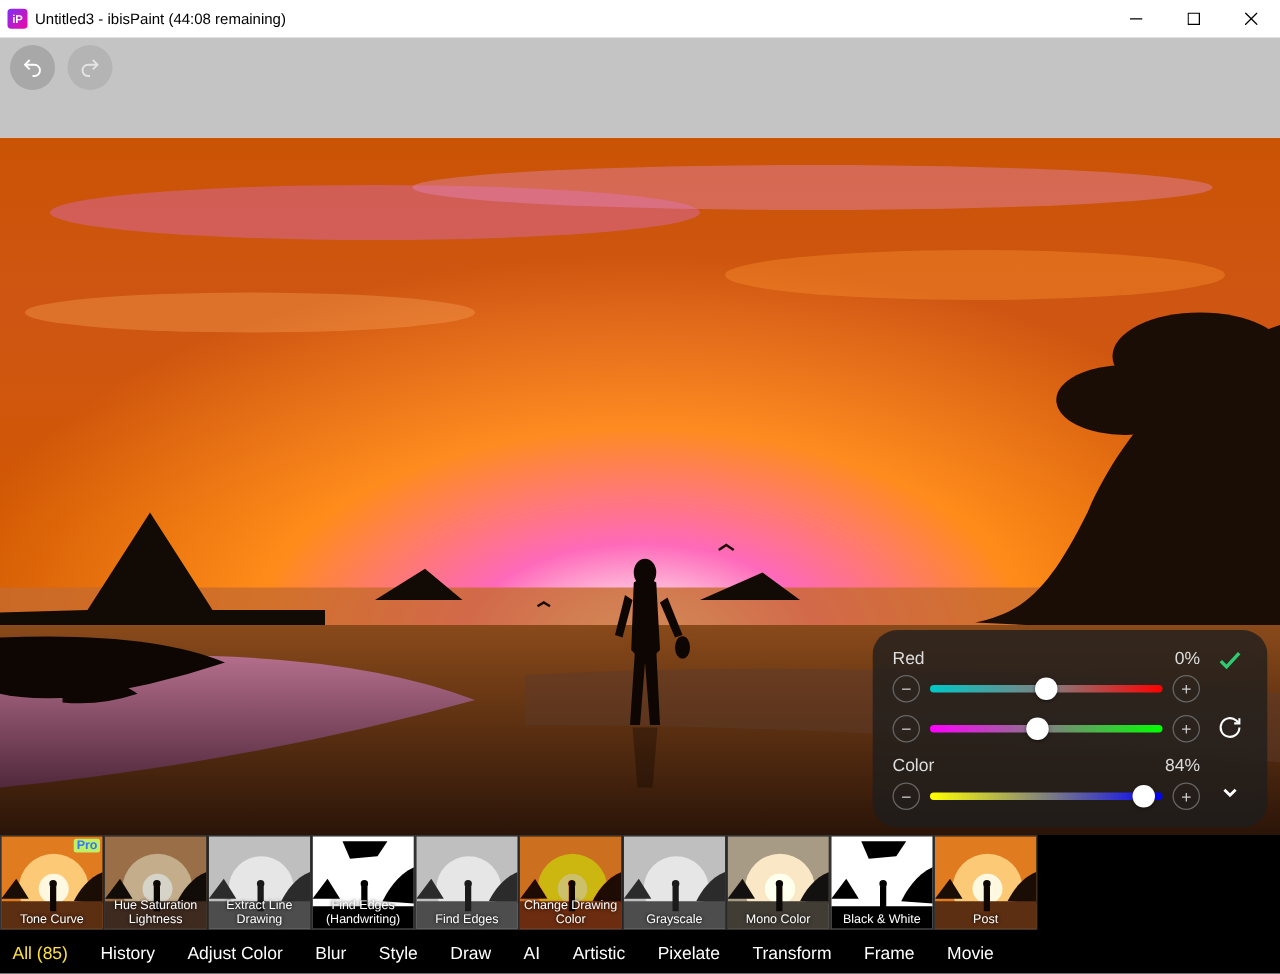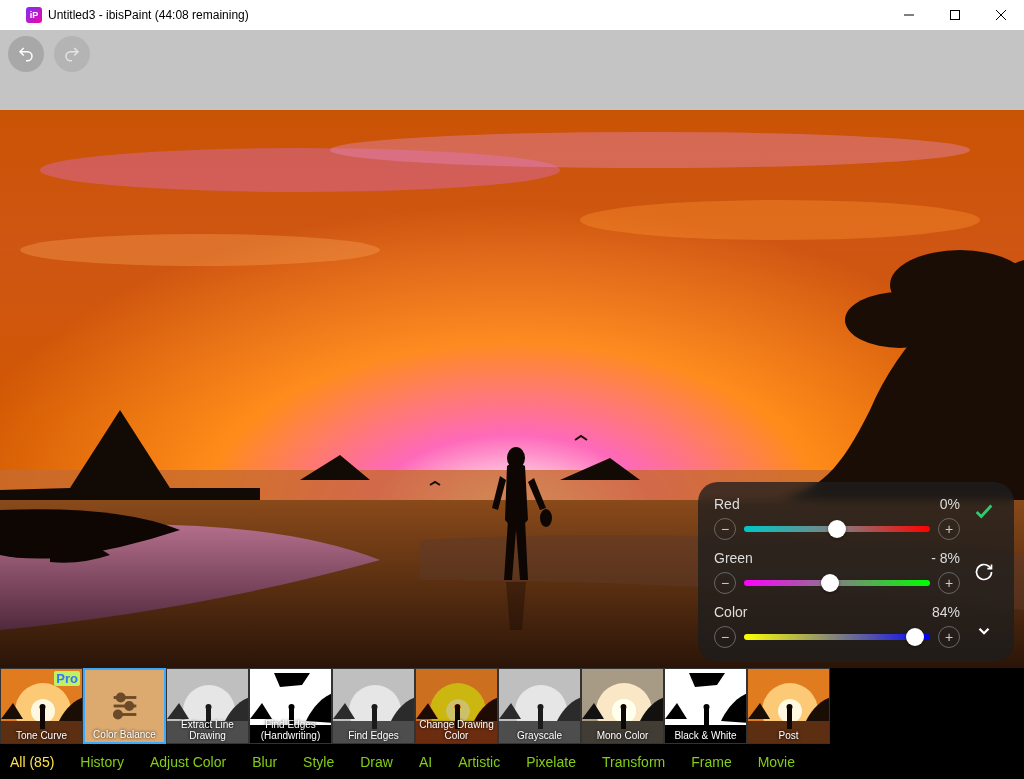--- a/index.html
+++ b/index.html
@@ -1,18 +1,18 @@
 <!DOCTYPE html>
 <html><head>
 <meta charset="utf-8">
 <style>
 * { margin: 0; padding: 0; box-sizing: border-box; font-family: "Segoe UI", Arial, sans-serif; }
 html, body { width: 1024px; height: 779px; overflow: hidden; background: #fff; }
 
-.titlebar { height: 30px; background: #fff; display: flex; align-items: center; padding-left: 6px; font-size: 12px; color: #000; margin-left: 20px; }
+.titlebar { height: 30px; background: #fff; display: flex; align-items: center; padding-left: 6px; font-size: 12px; color: #000; }
 .titlebar .app-icon { width: 16px; height: 16px; background: linear-gradient(135deg,#7b2ff7,#f107a3); border-radius: 3px; margin-right: 6px; display:flex;align-items:center;justify-content:center;color:#fff;font-size:9px;font-weight:bold;}
 .titlebar .caption-buttons { margin-left: auto; display: flex; }
 .titlebar .caption-buttons div { width: 46px; height: 30px; display:flex; align-items:center; justify-content:center; color:#000; font-size:13px; }
 
 .toolbar { height: 80px; background: #c4c4c4; display:flex; align-items:flex-start; padding: 6px 8px; gap: 10px; }
 .tool-btn { width: 36px; height: 36px; border-radius: 50%; background: #a8a8a8; display:flex; align-items:center;justify-content:center; color:#fff; }
 
 .canvas-area { position: relative; height: 558px; overflow:hidden; }
 .canvas-area svg.scene { width:100%; height:100%; display:block; }
 
@@ -29,26 +29,26 @@
 .track { flex:1; height:6px; border-radius:3px; position:relative; }
 .thumb { position:absolute; top:50%; width:18px; height:18px; background:#fff; border-radius:50%; transform:translate(-50%,-50%); box-shadow:0 1px 3px rgba(0,0,0,0.5); }
 .panel-side { position:absolute; right:10px; top:0; bottom:0; width:40px; display:flex; flex-direction:column; justify-content:space-around; align-items:center; }
 .panel-side .side-btn { color:#fff; font-size:20px; }
 .side-check { color:#2ecc71; }
 
 .thumb-strip { height: 76px; background:#000; display:flex; overflow:hidden; }
 .fthumb { position:relative; width:83px; height:76px; flex:0 0 auto; border:1px solid #333; display:flex; align-items:flex-end; justify-content:center; }
 .fthumb.selected { border:2px solid #3da9fc; }
 .fthumb .tlabel { position:absolute; bottom:2px; left:0; right:0; text-align:center; color:#fff; font-size:10px; line-height:1.1; text-shadow:0 0 3px #000; padding:0 2px; }
-.fthumb .pro-badge { position:absolute; top:2px; right:2px; background:#bef264; color:#3478f6; font-size:13px; font-weight:bold; padding:0 2px; border-radius:2px; }
+.fthumb .pro-badge { position:absolute; top:2px; right:2px; background:#bef264; color:#3478f6; font-size:10px; font-weight:bold; padding:0 2px; border-radius:2px; }
 .fthumb svg.mini { position:absolute; inset:0; width:100%; height:100%; }
 .fthumb .overlay-icon { position:absolute; inset:0; display:flex; align-items:center; justify-content:center; }
 
 .cat-bar { height:35px; background:#000; display:flex; align-items:center; padding:0 10px; gap:26px; color:#fff; font-size:14px; overflow:hidden; white-space:nowrap;}
-.cat-bar .cat { color:#84cc16; }
+.cat-bar .cat { color:#ffffff; }
 .cat-bar .cat.active { color:#fde047; }
 </style>
 </head>
 <body>
 
 <div class="titlebar">
   <div class="app-icon">iP</div>
   <span>Untitled3 - ibisPaint (44:08 remaining)</span>
   <div class="caption-buttons">
     <div>
@@ -160,24 +160,20 @@
     </div>
     <div class="slider-ctrl">
       <div class="step-btn">−</div>
       <div class="track" style="background:linear-gradient(90deg,#00c8c8,#808080,#ff0000)">
         <div class="thumb" style="left:50%"></div>
       </div>
       <div class="step-btn">+</div>
     </div>
         </div>
         <div class="slider-row">
-    <div class="slider-head">
-      <span>Green</span>
-      <span>- 8%</span>
-    </div>
     <div class="slider-ctrl">
       <div class="step-btn">−</div>
       <div class="track" style="background:linear-gradient(90deg,#ff00ff,#808080,#00ff00)">
         <div class="thumb" style="left:46%"></div>
       </div>
       <div class="step-btn">+</div>
     </div>
         </div>
         <div class="slider-row">
     <div class="slider-head">
@@ -215,33 +211,25 @@
 </div>
 
 <div class="thumb-strip" id="thumb-strip">
     <div class="fthumb">
       <svg class="mini">
         <use href="#mini-sunset"></use>
       </svg>
       <div class="pro-badge">Pro</div>
       <div class="tlabel">Tone Curve</div>
     </div>
-    <div class="fthumb selected">
-      <div style="position:absolute;inset:0;background:#dca96e"></div>
-      <div class="overlay-icon">
-        <svg width="34" height="34" viewBox="0 0 24 24" fill="none" stroke="#6b4a2a" stroke-width="2">
-          <line x1="4" y1="6" x2="20" y2="6"></line>
-          <circle cx="9" cy="6" r="2.5" fill="#6b4a2a"></circle>
-          <line x1="4" y1="12" x2="20" y2="12"></line>
-          <circle cx="15" cy="12" r="2.5" fill="#6b4a2a"></circle>
-          <line x1="4" y1="18" x2="20" y2="18"></line>
-          <circle cx="7" cy="18" r="2.5" fill="#6b4a2a"></circle>
-        </svg>
-      </div>
-      <div class="tlabel">Color Balance</div>
+    <div class="fthumb">
+      <svg class="mini" style="filter:saturate(0.5) brightness(0.85)">
+        <use href="#mini-sunset"></use>
+      </svg>
+      <div class="tlabel">Hue Saturation Lightness</div>
     </div>
     <div class="fthumb">
       <svg class="mini">
         <use href="#mini-gray"></use>
       </svg>
       <div class="tlabel">Extract Line Drawing</div>
     </div>
     <div class="fthumb">
       <svg class="mini">
         <use href="#mini-bw"></use>

